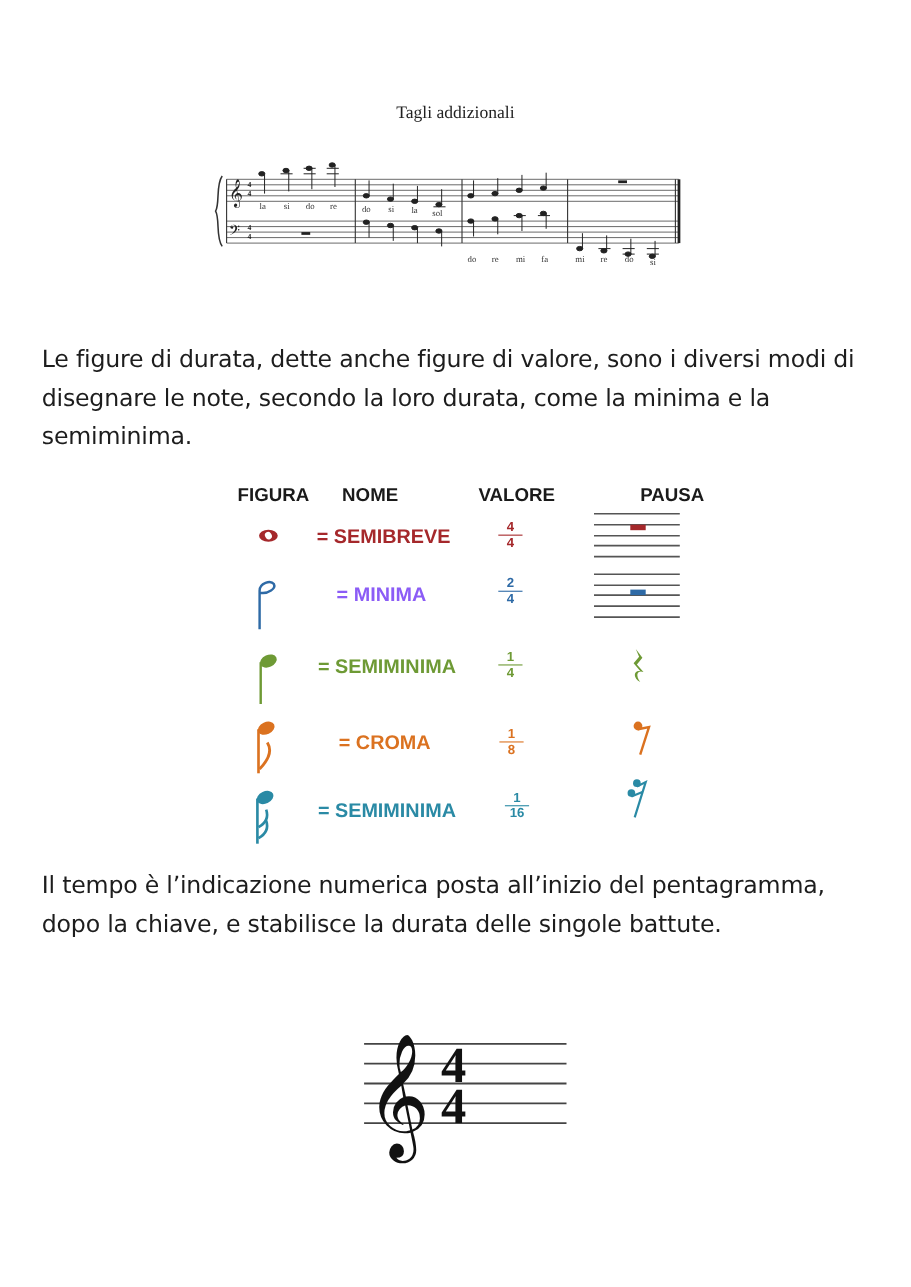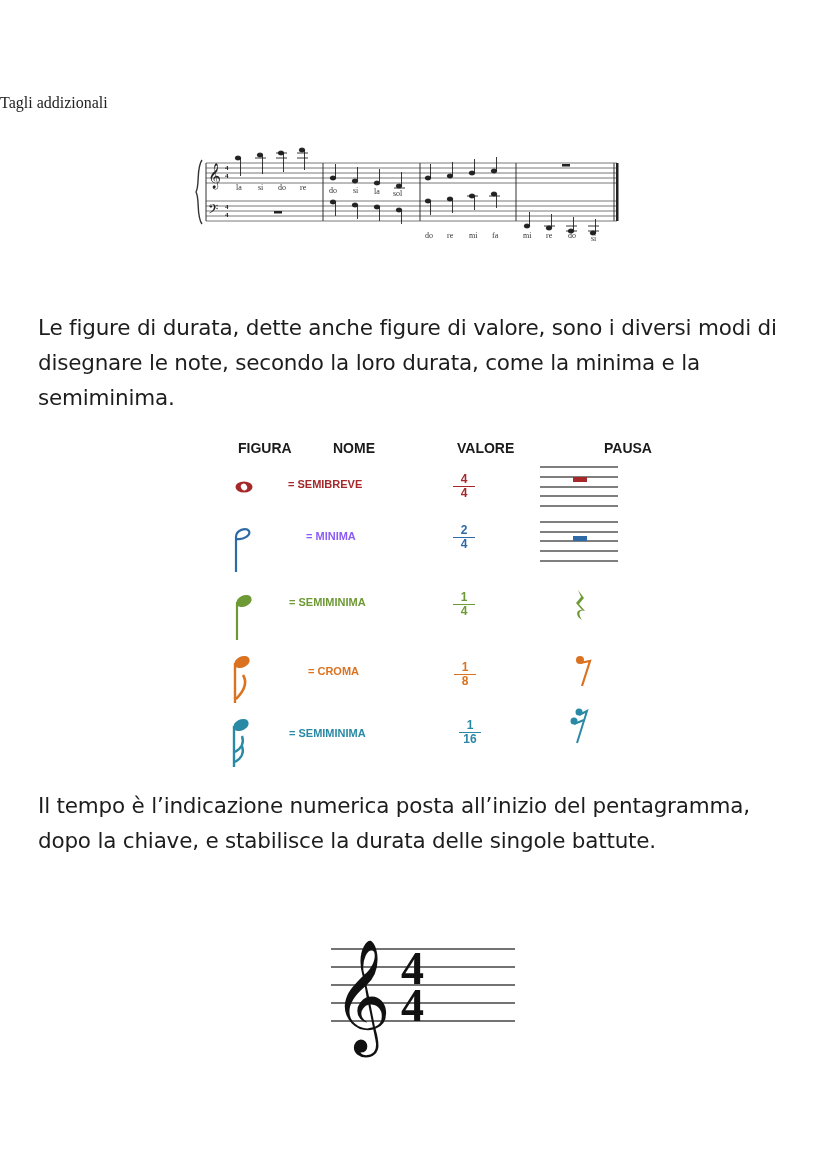--- a/index.html
+++ b/index.html
@@ -1,23 +1,23 @@
 <!DOCTYPE html>
 <html><head>
 <meta charset="utf-8">
 <style>
   html, body { margin: 0; padding: 0; background: #ffffff; }
   body { width: 828px; height: 1170px; position: relative; overflow: hidden; font-family: "DejaVu Sans", sans-serif; color: #1a1a1a; }
   .abs { position: absolute; }
-  .score-title { left: 0; width: 828px; top: 94px; text-align: left; font-family: "Liberation Serif", serif; font-size: 16px; color: #222; }
+  .score-title { left: 0; width: 828px; top: 94px; text-align: center; font-family: "Liberation Serif", serif; font-size: 16px; color: #222; }
   .para { left: 38px; width: 760px; font-family: "DejaVu Sans", sans-serif; font-size: 21.5px; line-height: 35px; color: #1d1d1d; letter-spacing: -0.2px; }
   .p1 { top: 310px; }
   .p2 { top: 788px; }
-  .tbl-head { top: 440px; font-family: "Liberation Sans", sans-serif; font-weight: bold; font-size: 14px; color: #1a1a1a; margin-left: 22px; }
-  .row-name { font-family: "Liberation Sans", sans-serif; font-weight: bold; font-size: 11px; }
+  .tbl-head { top: 440px; font-family: "Liberation Sans", sans-serif; font-weight: bold; font-size: 17px; color: #1a1a1a; }
+  .row-name { font-family: "Liberation Sans", sans-serif; font-weight: bold; font-size: 18px; }
   .frac { font-family: "Liberation Sans", sans-serif; font-weight: bold; font-size: 12px; text-align: center; width: 22px; line-height: 11px; }
   .frac .num { display: block; border-bottom: 1.5px solid currentColor; padding-bottom: 1px; }
   .frac .den { display: block; padding-top: 1px; }
   svg { position: absolute; overflow: visible; }
   .lyr { font-family: "Liberation Serif", serif; font-size: 8px; fill: #333; }
 </style>
 </head>
 <body>
 
 <div class="abs score-title">Tagli addizionali</div>

